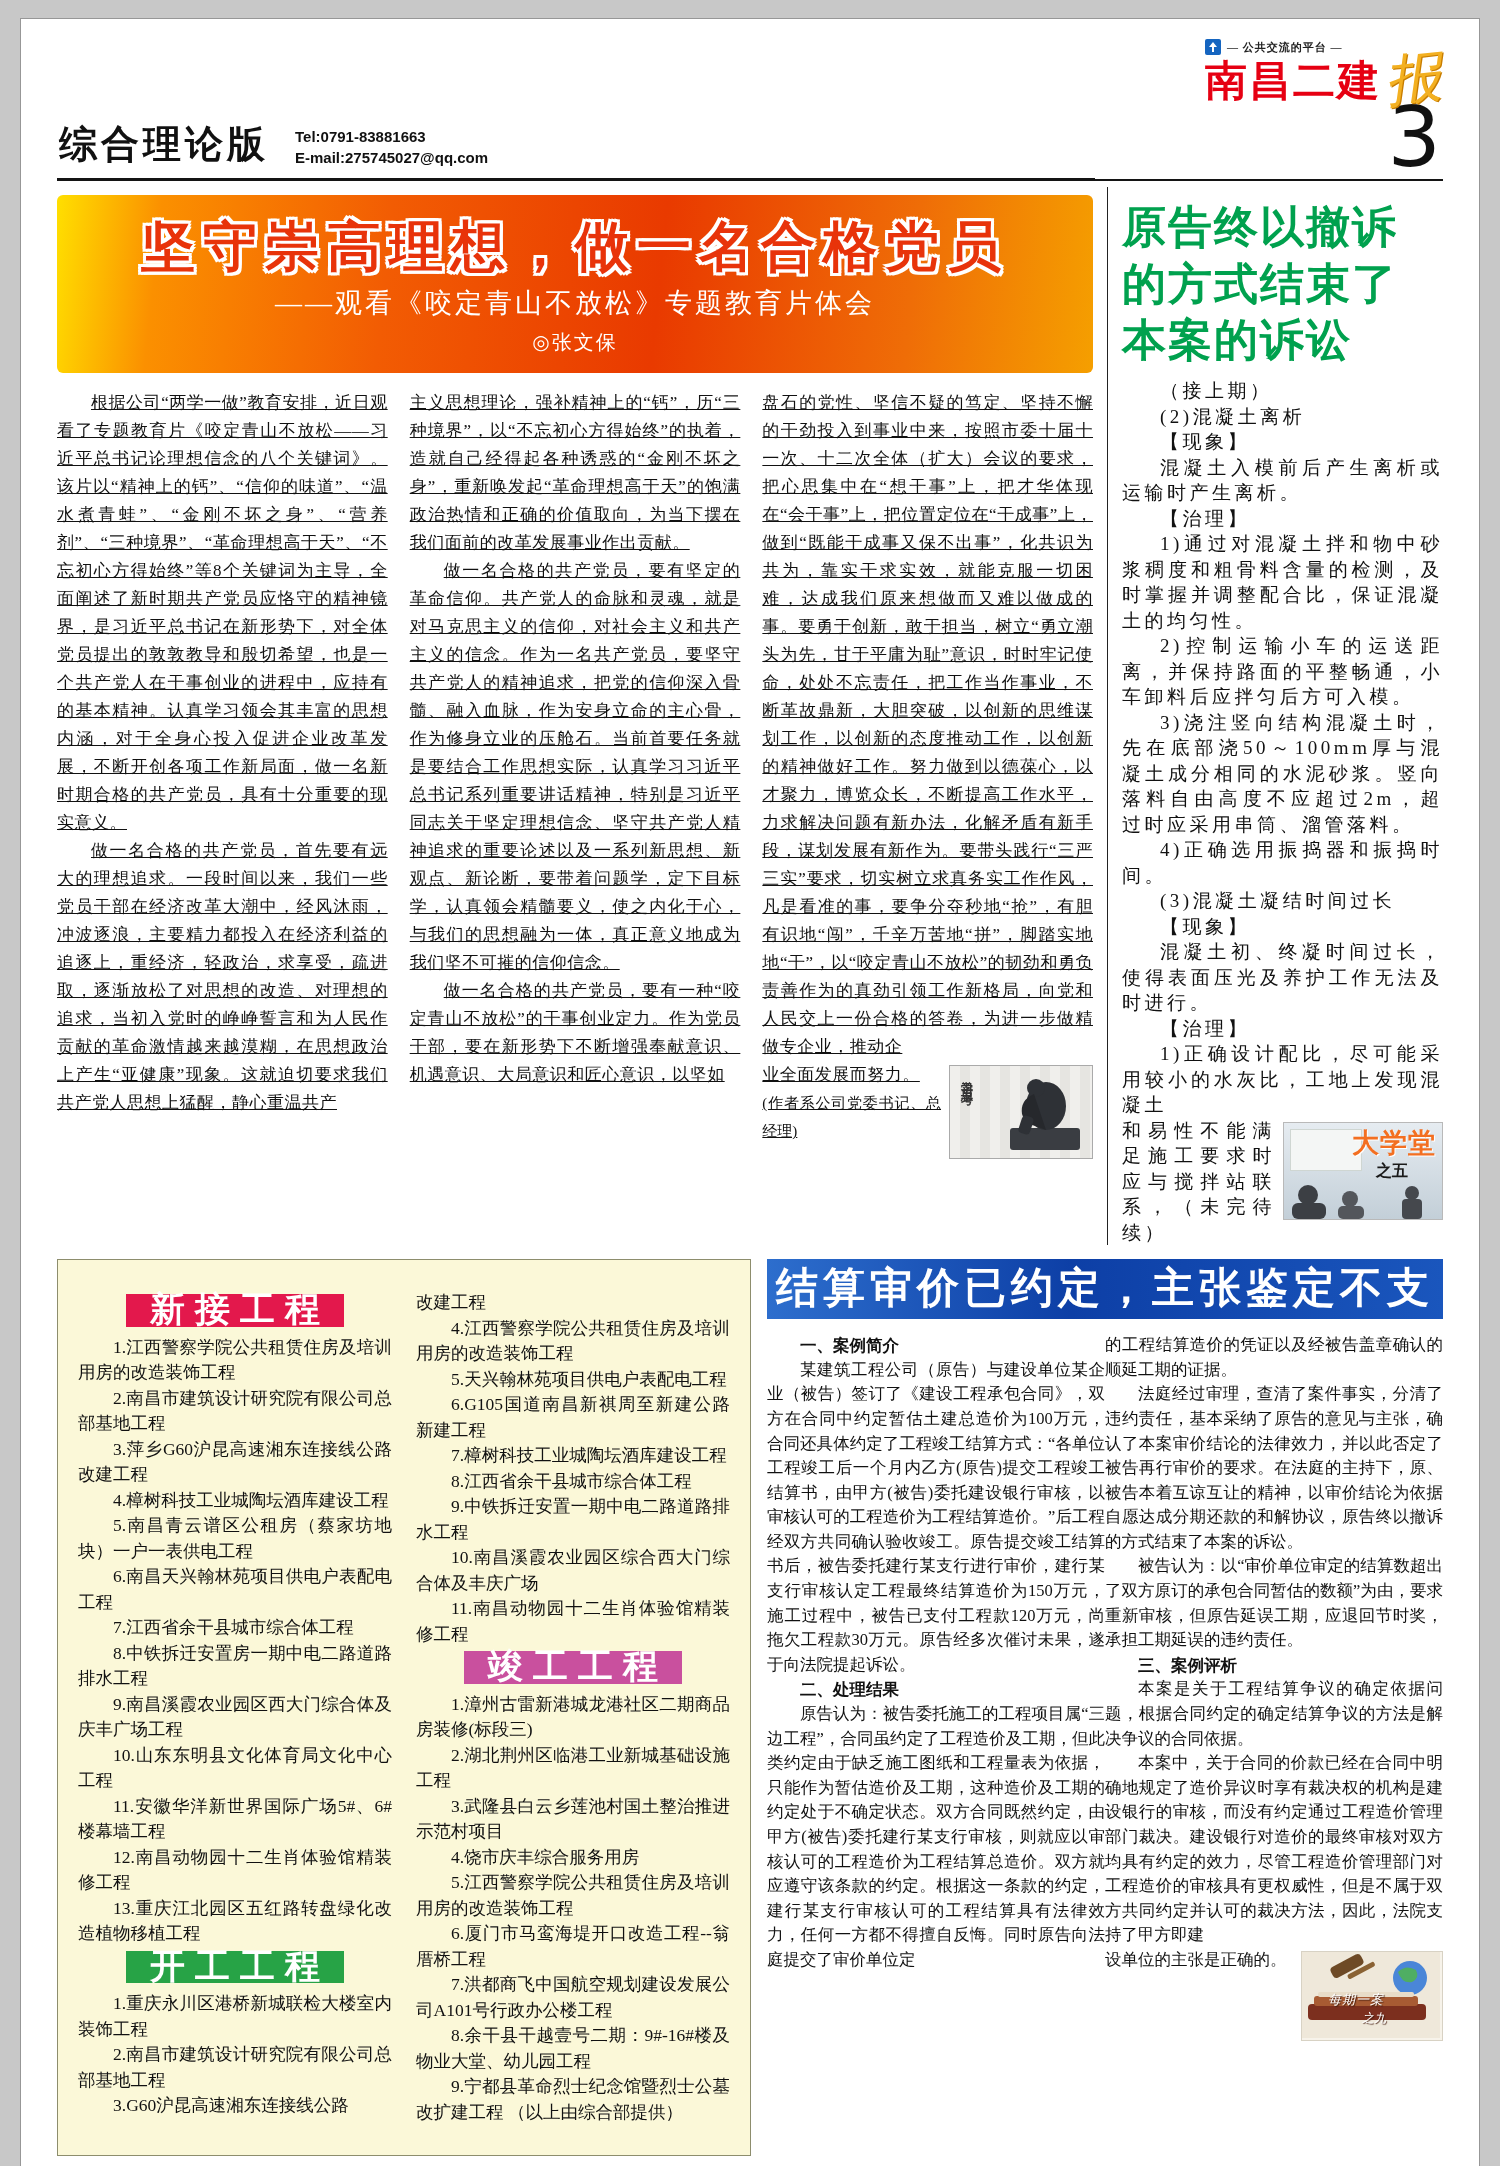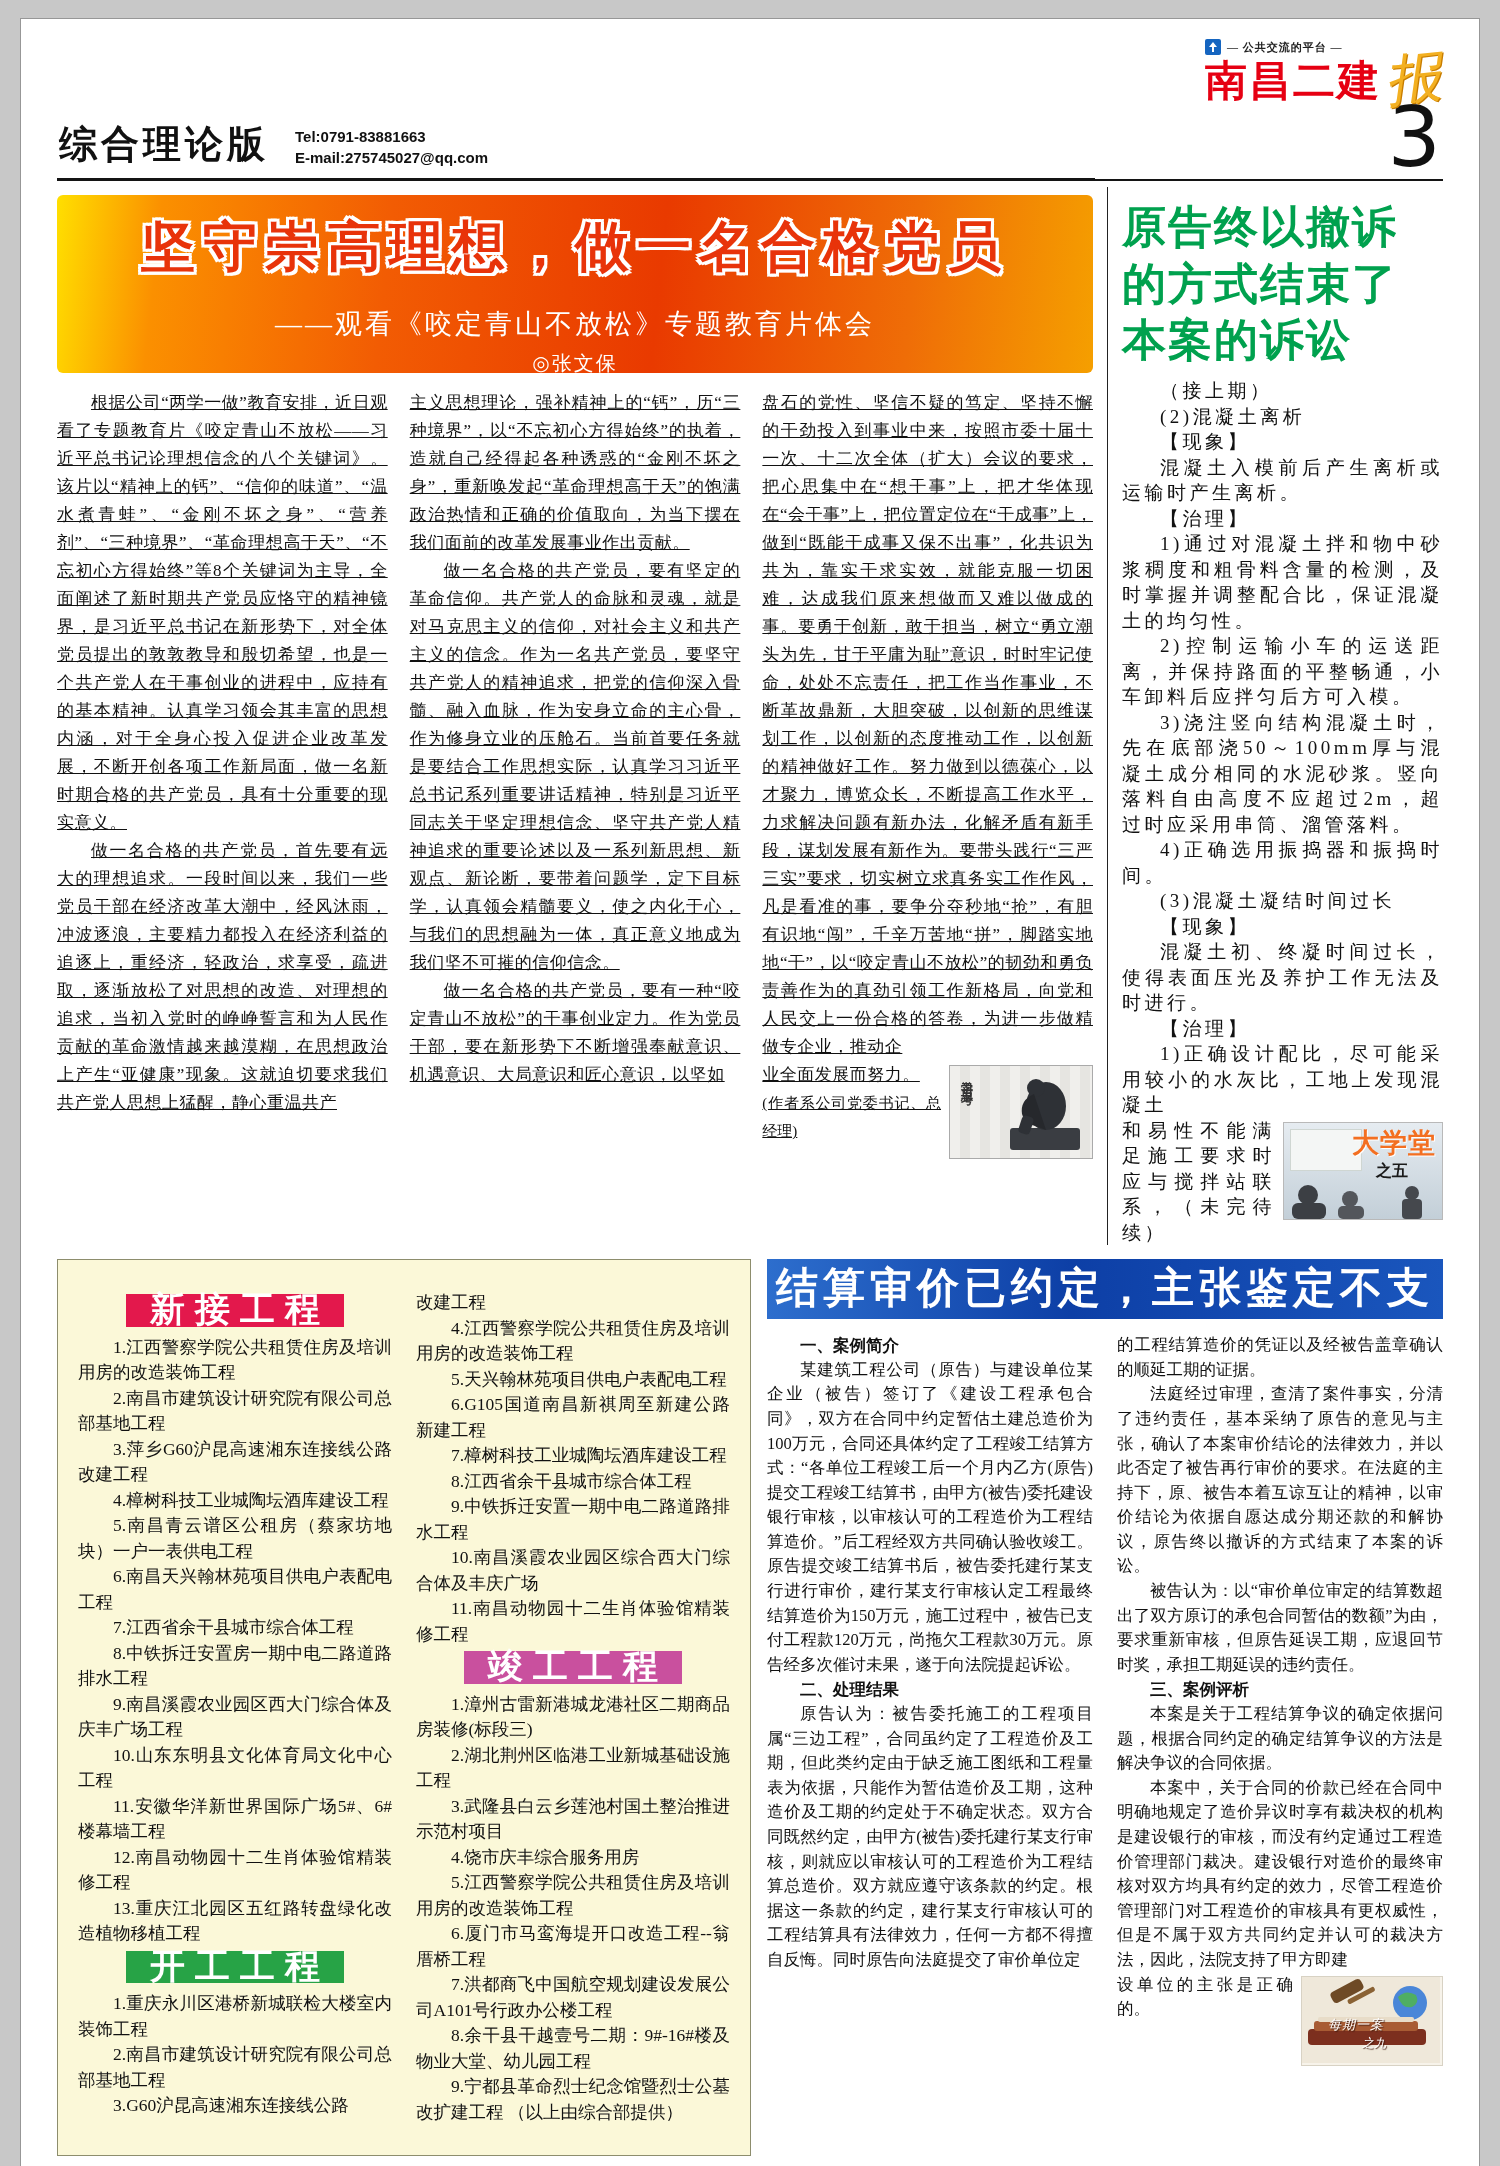--- a/index.html
+++ b/index.html
@@ -26,21 +26,21 @@
   
   .row-top{display:flex;margin-top:6px;}
   .zone-main{flex:1;padding-right:14px;min-width:0;}
   .zone-right{width:336px;border-left:1px solid #222;padding-left:14px;box-sizing:border-box;}
   
   .banner{margin:8px 0 16px 0;height:178px;border-radius:6px;text-align:center;
           background:linear-gradient(96deg,#ffdf00 0%,#fb9000 10%,#f25c03 32%,#e93a00 58%,#ef6d07 82%,#f59f00 100%);
           padding-top:16px;box-sizing:border-box;}
   .banner-title{font-size:54px;font-weight:900;letter-spacing:8px;color:var(--red-title,#e8330a);
       text-shadow:-3px -3px 0 #fff,3px -3px 0 #fff,-3px 3px 0 #fff,3px 3px 0 #fff,0 -3px 0 #fff,0 3px 0 #fff,-3px 0 0 #fff,3px 0 0 #fff;}
-  .banner-sub{font-size:27px;color:#fff;margin-top:22px;letter-spacing:3px;}
+  .banner-sub{font-size:27px;color:#fff;margin-top:1px;letter-spacing:3px;}
   .banner-author{font-size:20px;color:#fff;margin-top:8px;letter-spacing:2px;}
   
   .article-cols{display:flex;gap:22px;height:852px;overflow:hidden;}
   .acol{flex:1;min-width:0;font-size:17px;line-height:28px;text-align:justify;letter-spacing:.5px;text-decoration:underline;}
   .acol::after{content:"";display:block;clear:both;}
   .para{margin:0;text-indent:2em;}
   .cont{text-indent:0;}
   .kai{font-size:15px;letter-spacing:0;}
   .bold-h{font-weight:bold;font-family:"Liberation Sans","DejaVu Sans",sans-serif;}
   
@@ -63,21 +63,21 @@
   
   .row-bottom{display:flex;margin-top:14px;align-items:stretch;}
   .projects-box{width:694px;box-sizing:border-box;border:1px solid #8d8d6d;background:var(--projects-bg,#fbf8d8);
                 padding:30px 20px;display:flex;gap:24px;}
   .pcol{flex:1;min-width:0;font-size:17.5px;line-height:25.5px;text-align:justify;}
   .proj-header{width:218px;margin:4px auto 8px auto;color:#fff;font-weight:900;font-size:35px;text-align:center;
                letter-spacing:10px;padding:2px 0 5px 10px;box-sizing:border-box;}
   .case-zone{flex:1;padding-left:16px;min-width:0;}
   .blue-banner{height:60px;line-height:58px;text-align:center;color:#fff;font-size:42px;font-weight:900;
                letter-spacing:5px;background:linear-gradient(90deg,#2d6ecd 0%,var(--blue-banner,#0d3fa6) 45%,#1a56bd 100%);}
-  .case-cols{display:flex;gap:24px;margin-top:14px;}
+  .case-cols{display:flex;margin-top:14px;}
   .ccol{flex:1;min-width:0;font-size:16.5px;line-height:24.6px;text-align:justify;}
   .ccol::after{content:"";display:block;clear:both;}
   .casebook{float:right;width:140px;height:88px;margin:3px 0 2px 8px;position:relative;background:#f7f3ea;
             border:1px solid #d8d2c4;overflow:hidden;}
   .cb-label{position:absolute;left:26px;top:36px;color:#fff;font-size:13px;font-style:italic;z-index:3;
             text-shadow:1px 1px 1px #40190c;letter-spacing:1px;}
   .cb-sub{position:absolute;left:60px;top:54px;color:#fff;font-size:12px;font-style:italic;z-index:3;
           text-shadow:1px 1px 1px #40190c;}
   
   .footer-rule{border-top:2px solid var(--footer-rule,#d2553a);margin-top:18px;}

